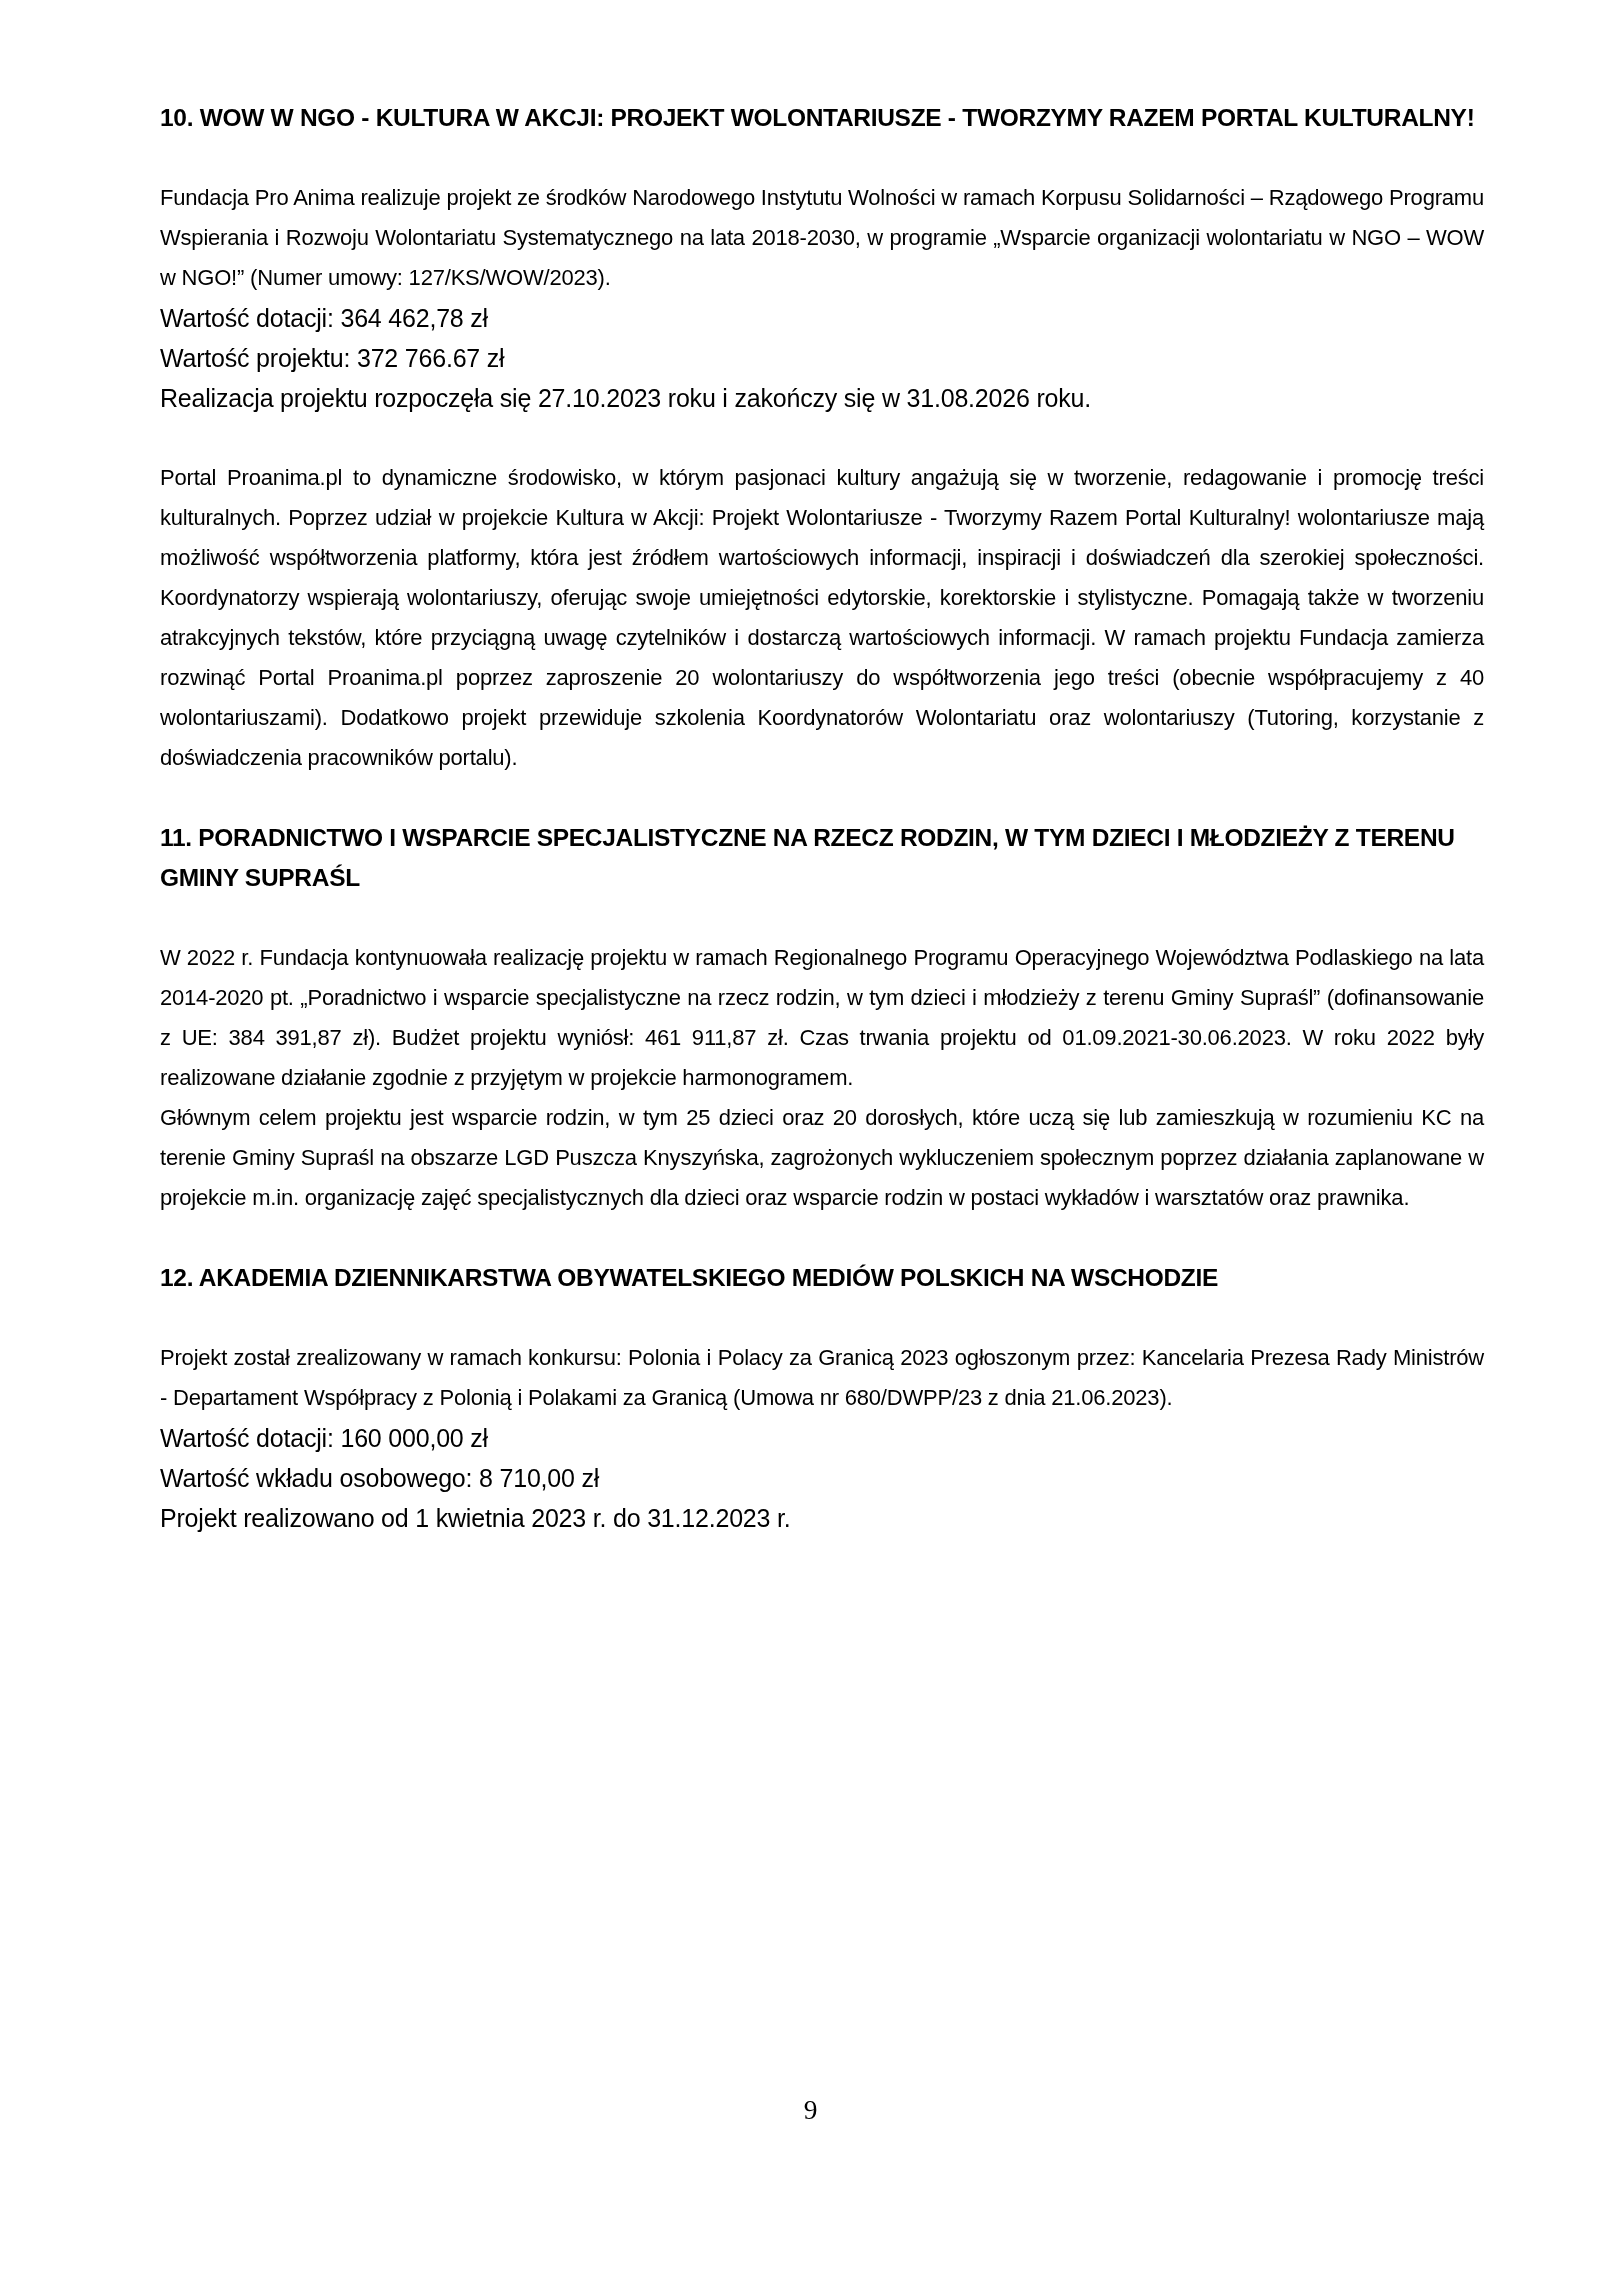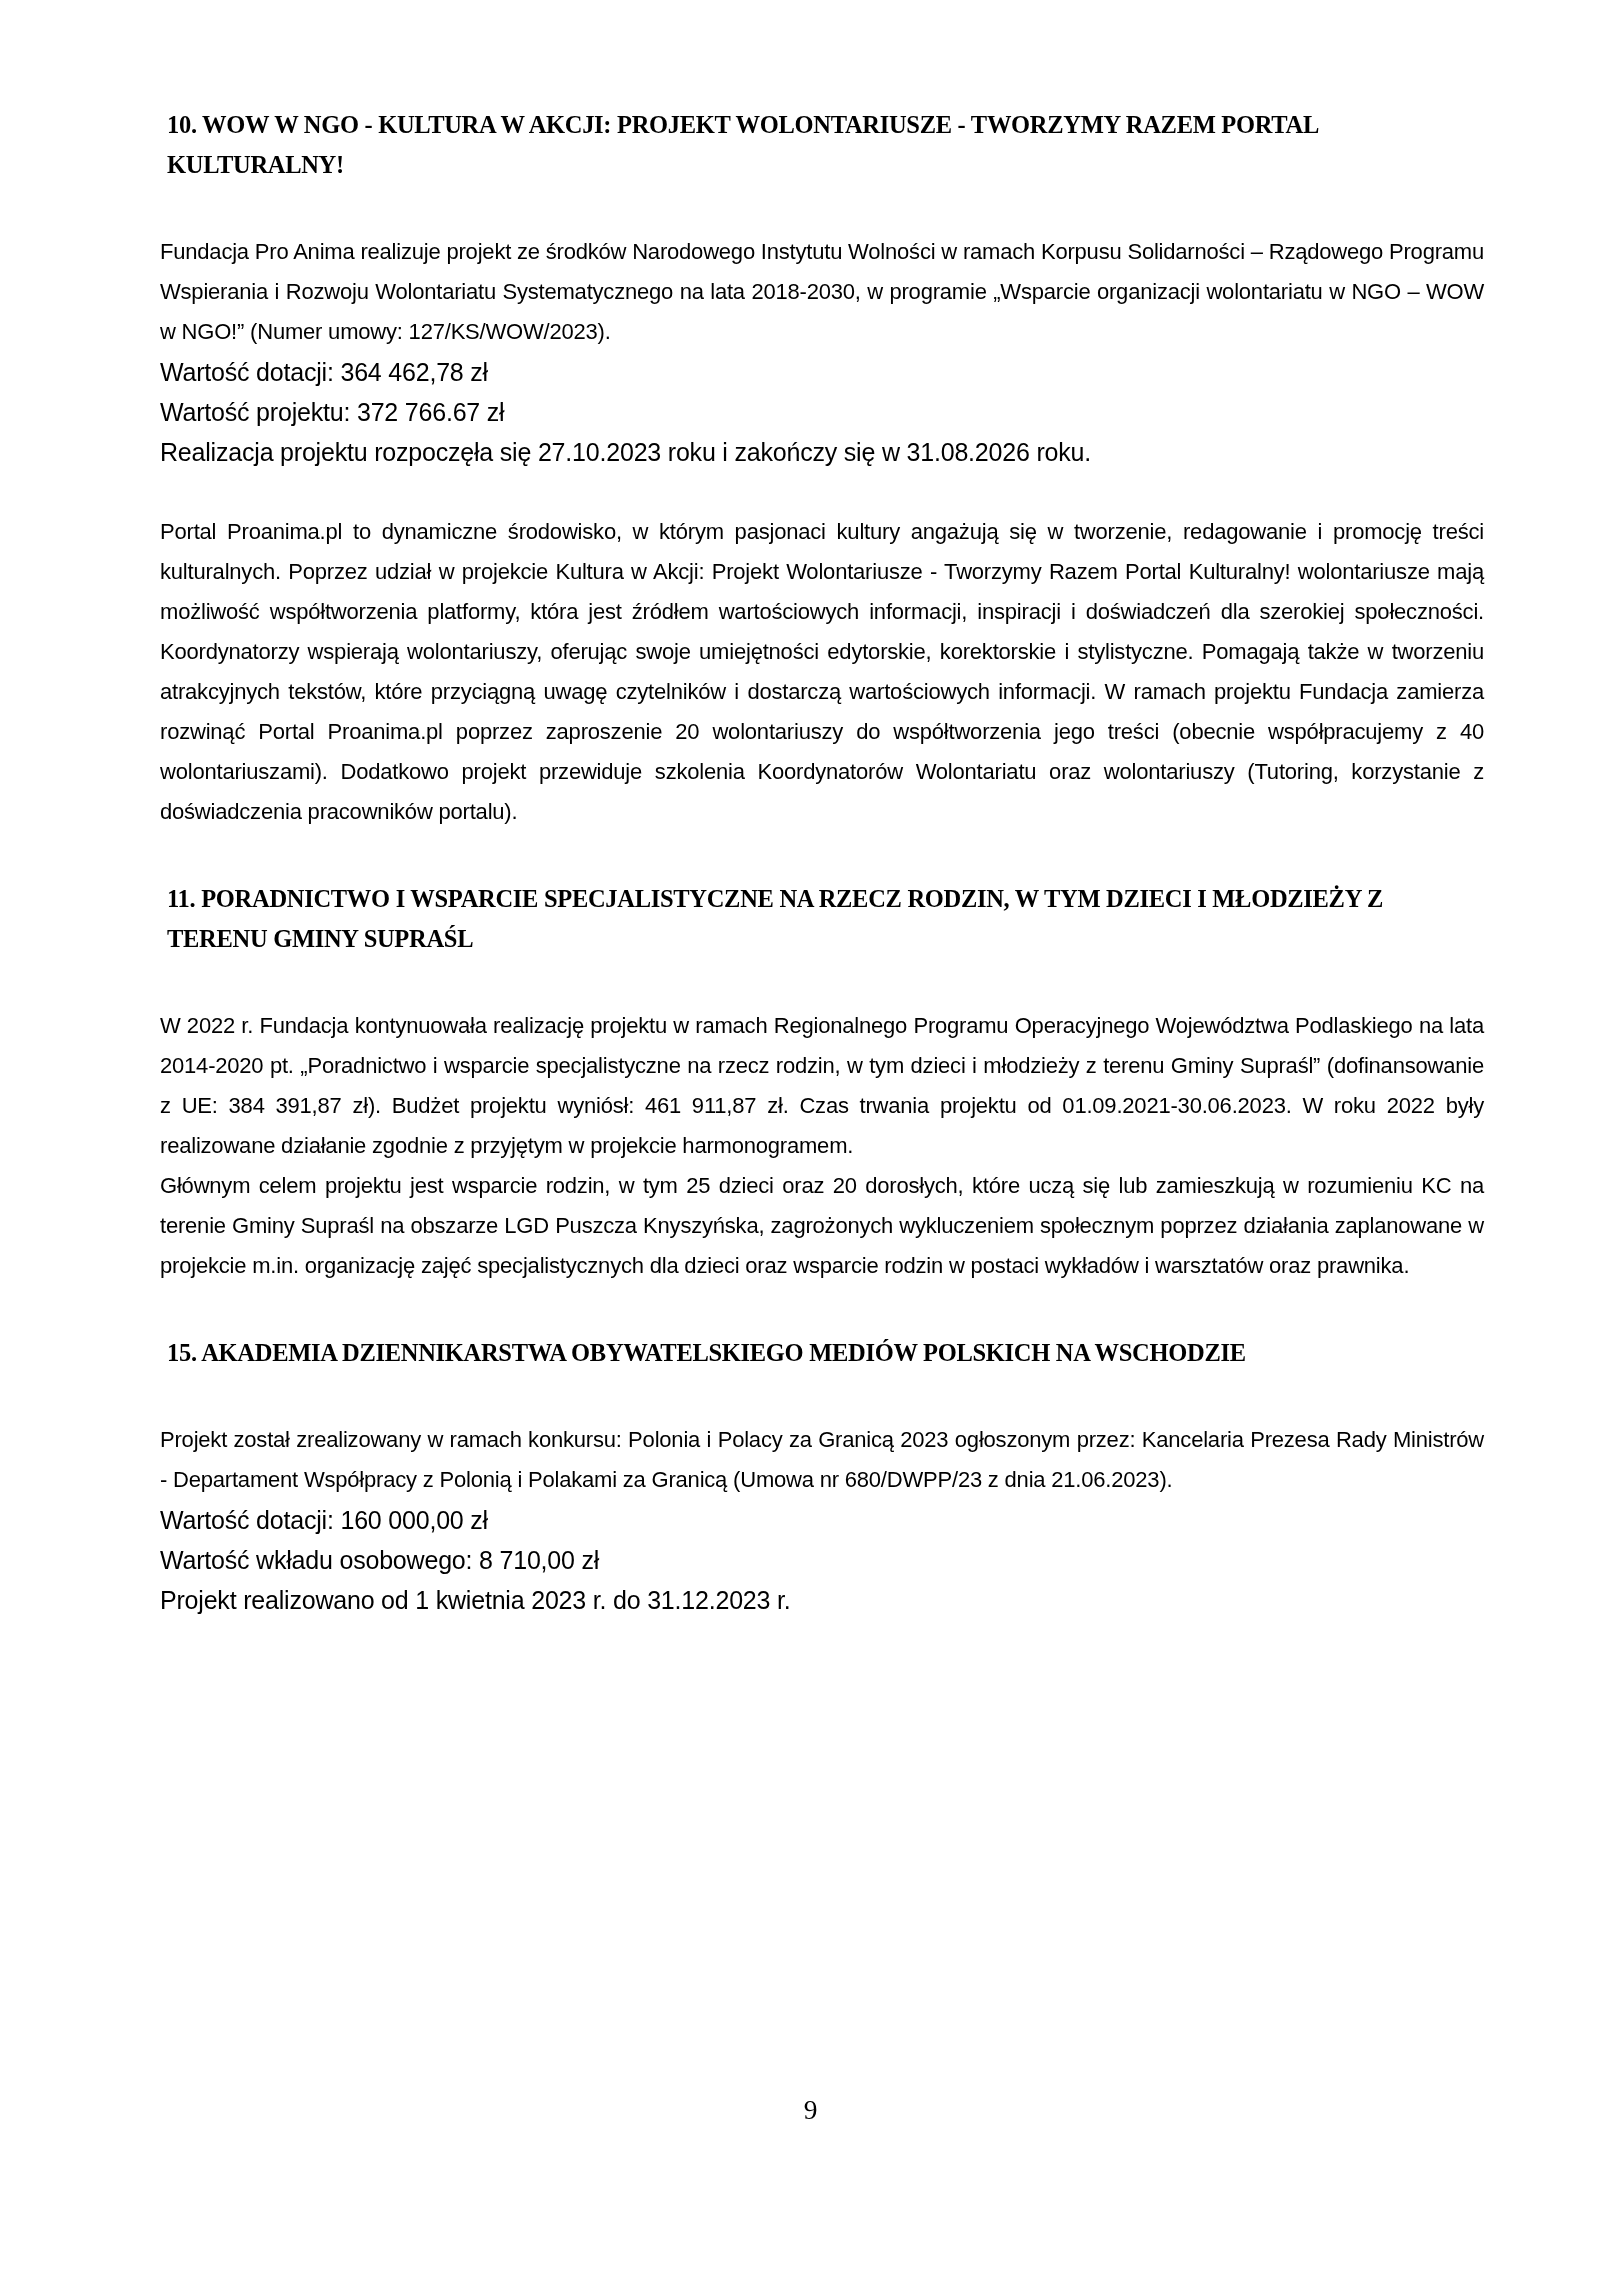--- a/index.html
+++ b/index.html
@@ -15,25 +15,25 @@
     color: #000000;
     font-family: "Liberation Sans", sans-serif;
   }
   .page {
     position: absolute;
     left: 160px;
     top: 98px;
     width: 1324px;
   }
   .heading {
-    font-family: Liberation Serif, serif;
+    font-family: Liberation Sans, sans-serif;
     font-weight: bold;
     font-size: 24.5px;
     line-height: 40px;
-    margin: 7px;
+    margin: 0;
     letter-spacing: -0.3px;
   }
   .para {
     font-size: 22px;
     line-height: 40px;
     margin: 0;
     text-align: justify;
     letter-spacing: -0.2px;
   }
   .line {
@@ -75,21 +75,21 @@
   <section>
     <h2 class="heading">11. PORADNICTWO I WSPARCIE SPECJALISTYCZNE NA RZECZ RODZIN, W TYM DZIECI I MŁODZIEŻY Z TERENU GMINY SUPRAŚL</h2>
     <div class="gap"></div>
     <p class="para">W 2022 r. Fundacja kontynuowała realizację projektu w ramach Regionalnego Programu Operacyjnego Województwa Podlaskiego na lata 2014-2020 pt. „Poradnictwo i wsparcie specjalistyczne na rzecz rodzin, w tym dzieci i młodzieży z terenu Gminy Supraśl” (dofinansowanie z UE: 384 391,87 zł). Budżet projektu wyniósł: 461 911,87 zł. Czas trwania projektu od 01.09.2021-30.06.2023. W roku 2022 były realizowane działanie zgodnie z przyjętym w projekcie harmonogramem.</p>
     <p class="para">Głównym celem projektu jest wsparcie rodzin, w tym 25 dzieci oraz 20 dorosłych, które uczą się lub zamieszkują w rozumieniu KC na terenie Gminy Supraśl na obszarze LGD Puszcza Knyszyńska, zagrożonych wykluczeniem społecznym poprzez działania zaplanowane w projekcie m.in. organizację zajęć specjalistycznych dla dzieci oraz wsparcie rodzin w postaci wykładów i warsztatów oraz prawnika.</p>
   </section>
 
   <div class="gap"></div>
 
   <section>
-    <h2 class="heading">15. AKADEMIA DZIENNIKARSTWA OBYWATELSKIEGO MEDIÓW POLSKICH NA WSCHODZIE</h2>
+    <h2 class="heading">12. AKADEMIA DZIENNIKARSTWA OBYWATELSKIEGO MEDIÓW POLSKICH NA WSCHODZIE</h2>
     <div class="gap"></div>
     <p class="para">Projekt został zrealizowany w ramach konkursu: Polonia i Polacy za Granicą 2023 ogłoszonym przez: Kancelaria Prezesa Rady Ministrów - Departament Współpracy z Polonią i Polakami za Granicą (Umowa nr 680/DWPP/23 z dnia 21.06.2023).</p>
     <span class="line">Wartość dotacji: 160 000,00 zł</span>
     <span class="line">Wartość wkładu osobowego: 8 710,00 zł</span>
     <span class="line">Projekt realizowano od 1 kwietnia 2023 r. do 31.12.2023 r.</span>
     <div class="gap"></div>
   </section>
 
 </div>
 

